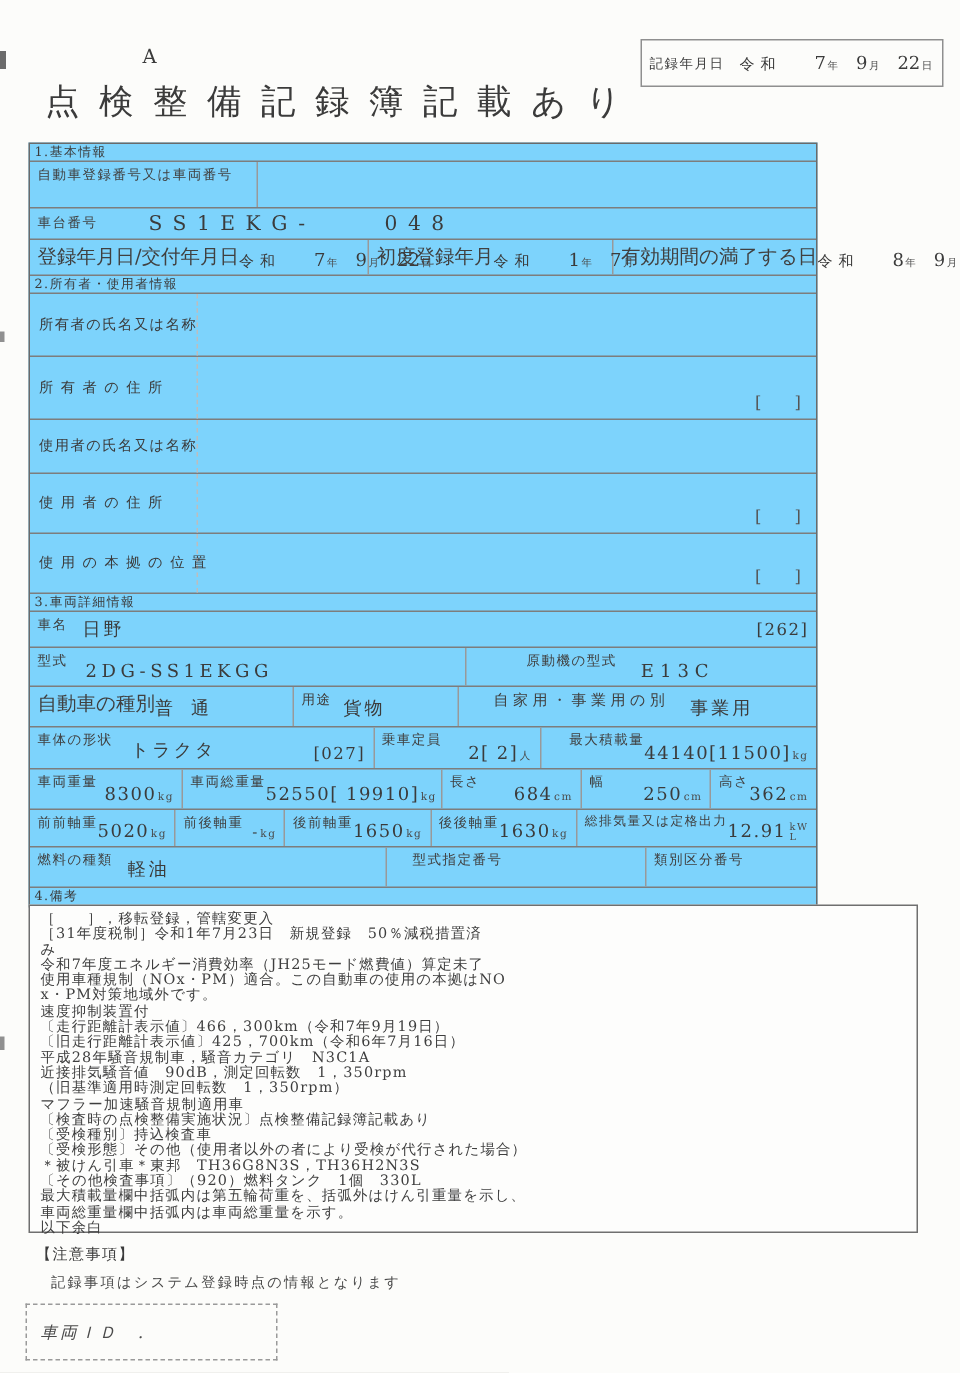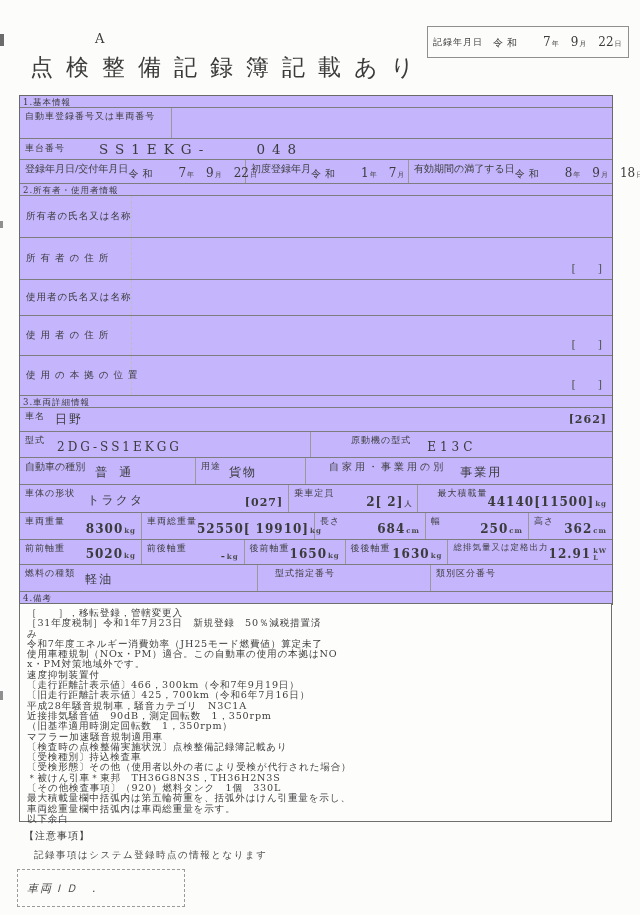--- a/index.html
+++ b/index.html
@@ -9,36 +9,36 @@
     font-family:"DejaVu Serif","Liberation Serif",serif;
   }
   
   .marker{position:absolute;left:95px;top:31px;font-size:13px;}
   .doc-title{position:absolute;left:30px;top:52px;font-size:23px;font-weight:500;letter-spacing:13px;white-space:nowrap;}
   .record-box{position:absolute;left:427px;top:26px;width:202px;height:32px;border:1px solid #8f8f8f;
     box-sizing:border-box;display:flex;align-items:center;padding:0 5px;}
   .record-box .lbl{margin-right:10px;}
   
   .lbl{font-size:9px;color:#404040;letter-spacing:1px;white-space:nowrap;}
-  .tiny{font-size:10px;letter-spacing:0;}
+  .tiny{font-size:13px;letter-spacing:0;}
   .era{font-size:10px;letter-spacing:4px;margin-right:10px;}
   .dnum{font-size:12px;margin-left:12px;}
   .unit{font-size:7px;margin-left:1px;color:#4a4a4a;}
   .date{display:inline-flex;align-items:baseline;white-space:nowrap;}
   
-  .table{position:absolute;left:19px;top:95px;width:594px;border:1px solid #6a6a6a;box-sizing:border-box;background:#c4b5fd;}
+  .table{position:absolute;left:19px;top:95px;width:526px;border:1px solid #6a6a6a;box-sizing:border-box;background:#7dd3fc;}
   .row{position:relative;display:flex;border-bottom:1px solid #7d7d7d;box-sizing:border-box;}
   .row:last-child{border-bottom:none;}
   .sec{height:12px;font-size:8.5px;line-height:12px;padding-left:3px;letter-spacing:1px;}
   .c{box-sizing:border-box;border-right:1px solid #999;display:flex;justify-content:space-between;
      padding:2px 5px;position:relative;}
   .c:last-child{border-right:none;}
   .c .lbl{align-self:flex-start;}
   .cv{align-self:flex-end;font-size:12px;letter-spacing:2px;white-space:nowrap;padding-bottom:1px;}
-  .cvn{align-self:flex-end;font-size:12px;letter-spacing:1px;white-space:nowrap;padding-bottom:1px;font-weight:bold;}
+  .cvn{align-self:flex-end;font-size:12px;letter-spacing:1px;white-space:nowrap;padding-bottom:1px;}
   .start{justify-content:flex-start;}
   
   .c2l{width:112px;box-sizing:border-box;border-right:1px dashed #bdbdbd;display:flex;align-items:center;
       padding-left:6px;font-size:9.5px;letter-spacing:1px;white-space:nowrap;}
   .c2l.sp{letter-spacing:5px;}
   .c2v{flex:1;position:relative;}
   .bracket{position:absolute;right:10px;bottom:3px;font-size:11px;color:#555;}
   
   .vin{font-size:13.5px;letter-spacing:7px;align-self:flex-end;padding-bottom:2px;margin-left:34px;white-space:nowrap;}
   .vin2{margin-left:46px;}
@@ -186,21 +186,21 @@
       </div>
       <div class="c start" style="flex:1">
         <span class="lbl" style="padding-left:35px">原動機の型式</span>
         <span class="cv" style="margin-left:16px;letter-spacing:4px">E13C</span>
       </div>
     </div>
 
     <div class="row" style="height:27px">
       <div class="c start" style="width:176px">
         <span class="lbl tiny">自動車の種別</span>
-        <span class="cv" style="margin-left:10px;letter-spacing:12px">普通</span>
+        <span class="cv" style="letter-spacing:12px">普通</span>
       </div>
       <div class="c start" style="width:110px">
         <span class="lbl">用途</span>
         <span class="cv" style="margin-left:8px">貨物</span>
       </div>
       <div class="c start" style="flex:1">
         <span class="lbl" style="padding-left:18px;font-size:10px;letter-spacing:3px">自家用・事業用の別</span>
         <span class="cv" style="margin-left:14px">事業用</span>
       </div>
     </div>

